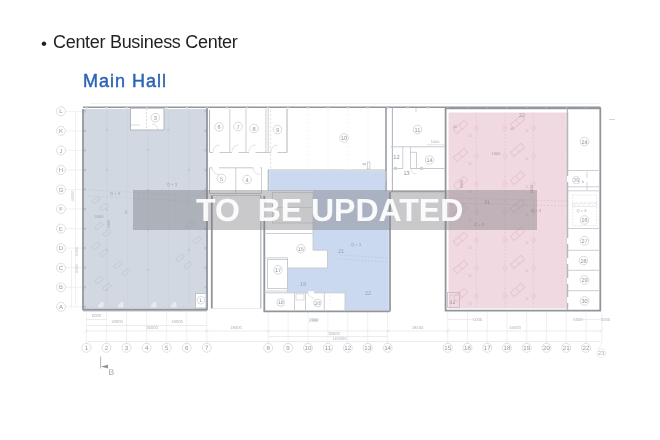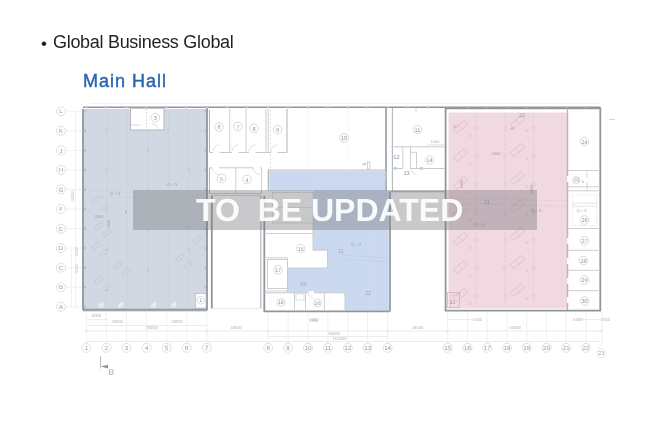--- a/index.html
+++ b/index.html
@@ -6,21 +6,21 @@
   .title,.bullet,.subtitle { will-change:transform; }
   * { font-family:"Liberation Sans", sans-serif; }
   .title { position:absolute; left:53px; top:32px; font-size:18px; color:#1f2023; letter-spacing:-0.3px; }
   .bullet { position:absolute; left:41px; top:34px; font-size:17px; color:#1f2023; }
   .subtitle { position:absolute; left:83px; top:70.5px; font-size:18px; color:#2c64b4; font-weight:normal; -webkit-text-stroke:0.45px #2c64b4; letter-spacing:1.0px;text-align:right; }
 </style>
 </head>
 <body>
 
 <div class="bullet">•</div>
-<div class="title">Global Business Global</div>
+<div class="title">Center Business Center</div>
 
 <div class="subtitle">Main Hall</div>
 
 <svg width="660" height="440" viewBox="0 0 660 440" style="position:absolute;left:0;top:0" text-rendering="geometricPrecision">
 <g style="will-change:transform">
 
 <g>
         <line x1="90" y1="103.6" x2="600" y2="103.6" stroke="#e4e7ea" stroke-width="0.6"></line>
       </g>
 

